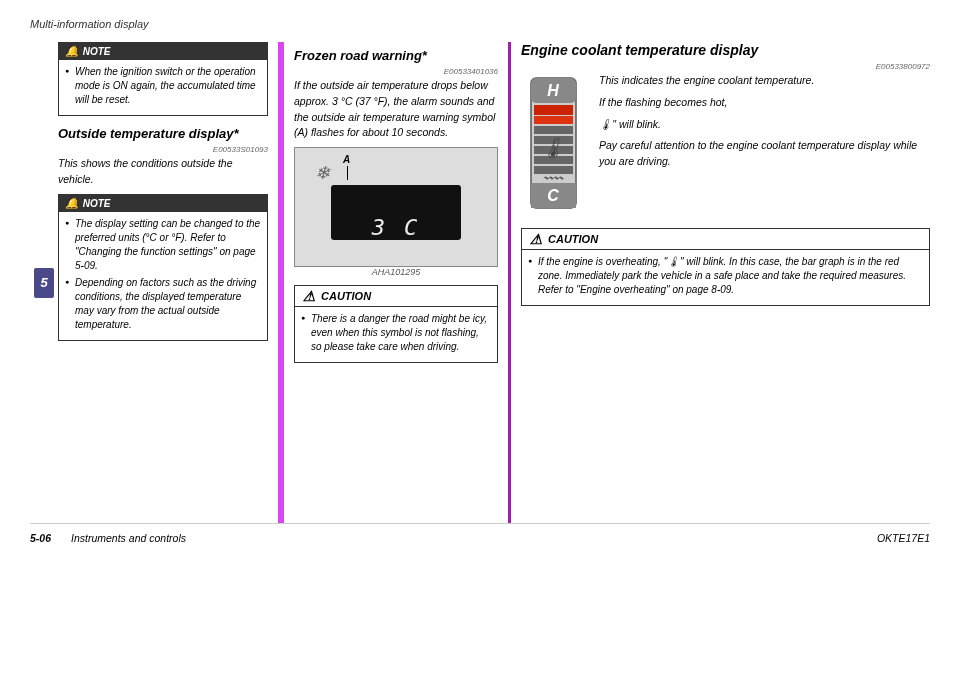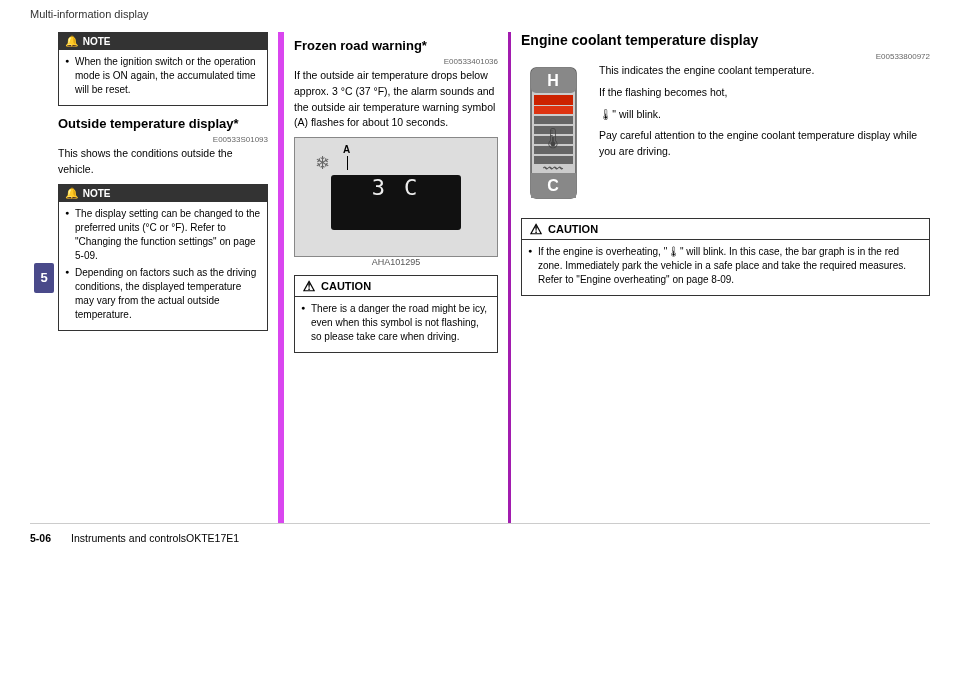--- a/index.html
+++ b/index.html
@@ -8,23 +8,24 @@
       height: 679px;
       font-family: Arial, sans-serif;
       font-size: 11px;
       background: #fff;
       color: #000;
       overflow: hidden;
     }
     .page {
       width: 960px;
       height: 562px;
-      padding: 8px 30px 18px 30px;
+      padding: 18px 30px 18px 30px;
       display: flex;
       flex-direction: column;
+      font-style: italic;
     }
     .top-header {
       font-size: 11px;
       color: #333;
       margin-bottom: 8px;
       padding-bottom: 4px;
     }
     .sidebar-num {
       position: absolute;
       left: 0;
@@ -176,20 +177,21 @@
       font-size: 7px;
       top: 1px;
     }
     .aha-label {
       font-size: 9px;
       color: #555;
       text-align: center;
     }
     .footer {
       display: flex;
+      justify-content: space-between;
       align-items: center;
       margin-top: auto;
       padding-top: 8px;
       border-top: 1px solid #ccc;
       font-size: 10.5px;
     }
     .footer-left {
       display: flex;
       gap: 20px;
     }
@@ -260,21 +262,21 @@
         <div class="body-text">If the outside air temperature drops below approx. 3 °C (37 °F), the alarm sounds and the outside air temperature warning symbol (A) flashes for about 10 seconds.</div>
 
         <div style="position:relative; margin: 6px 0 2px 0;">
           <div style="position:relative; height: 120px; border: 1px solid #888; background: #ddd; display:flex; align-items:center; justify-content:center;">
 
             <div style="position:absolute; top:6px; left:48px; font-size:10px; font-weight:bold;">A</div>
             <div style="position:absolute; top:18px; left:52px; width:1px; height:14px; background:#000;"></div>
 
             <div style="position:absolute; top:14px; left:20px; font-size:18px; color:#666;">❄</div>
 
-            <div style="width:130px; height:55px; background:#111; border-radius:3px; display:flex; align-items:flex-start; justify-content:center; margin-top:10px;">
+            <div style="width:130px; height:55px; background:#111; border-radius:3px; display:flex; align-items:flex-end; justify-content:center; margin-top:10px;">
               <span style="color:#eee; font-size:22px; font-family: monospace; letter-spacing:3px;">3 C</span>
             </div>
           </div>
           <div class="aha-label">AHA101295</div>
         </div>
 
         <div class="caution-box">
           <div class="caution-header">
             <span class="caution-triangle">⚠</span>
             <span>CAUTION</span>

